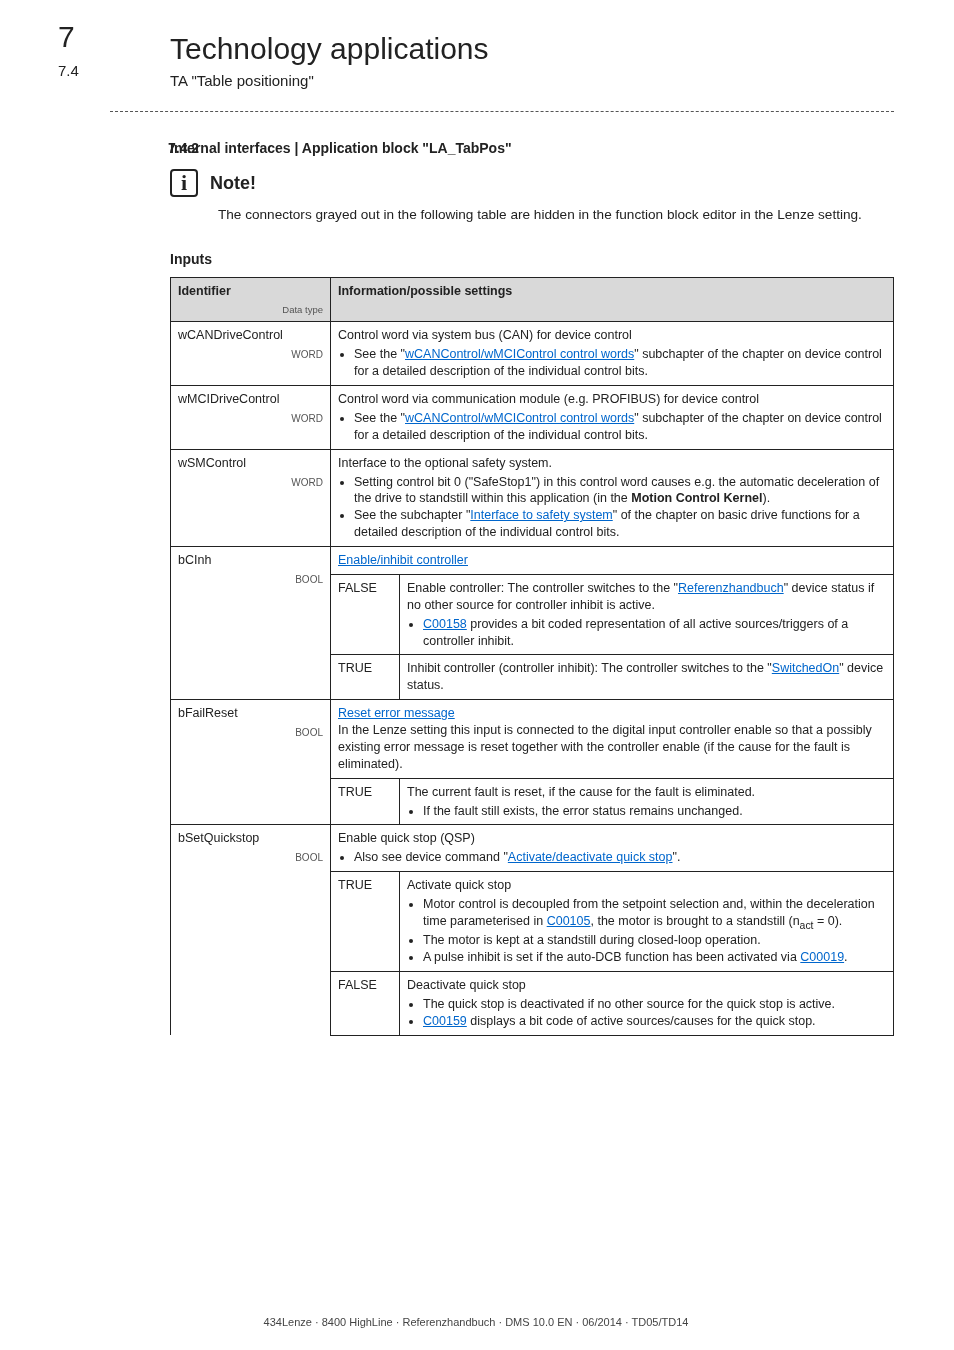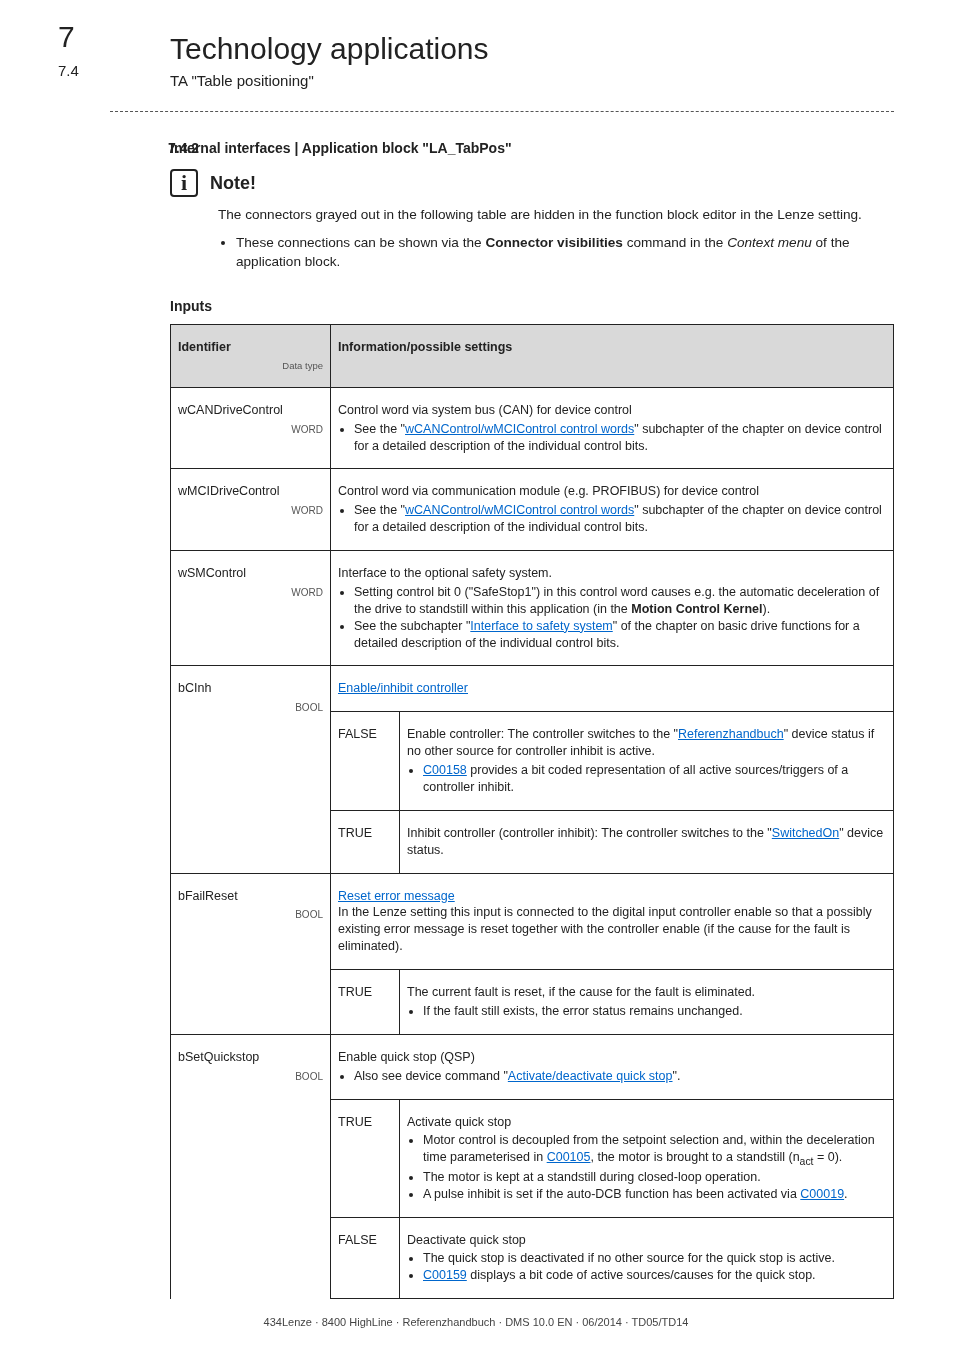--- a/index.html
+++ b/index.html
@@ -107,21 +107,21 @@
   table.spec {
     border-collapse: collapse;
     width: 100%;
     margin-left: 60px;
     width: calc(100% - 60px);
     font-size: 12.5px;
     line-height: 1.35;
   }
   table.spec th, table.spec td {
     border: 1px solid #222;
-    padding: 14px 7px;
+    padding: 5px 7px;
     vertical-align: top;
     text-align: left;
   }
   table.spec thead th {
     background: #d9d9d9;
     font-weight: 700;
   }
   .idcol { width: 160px; }
   .valcol { width: 54px; text-align: right; }
   .dtype {
@@ -176,25 +176,20 @@
     <span class="sectionnum">7.4.2</span>
     <div class="sectionhead">Internal interfaces | Application block "LA_TabPos"</div>
   </div>
 
   <div class="notebox">
     <div class="note-icon">i</div>
     <div class="note-label">Note!</div>
   </div>
   <div class="note-body">
     <div>The connectors grayed out in the following table are hidden in the function block editor in the Lenze setting.</div>
-    <ul>
-      <li>
-        <span>These connections can be shown via the </span><b>Connector visibilities</b><span> command in the </span><i>Context menu</i><span> of the application block.</span>
-      </li>
-    </ul>
   </div>
 
   <div class="inputs-h">Inputs</div>
 
   <table class="spec">
     <colgroup>
       <col class="idcol">
         <col class="valcol">
         <col>
     </colgroup>

